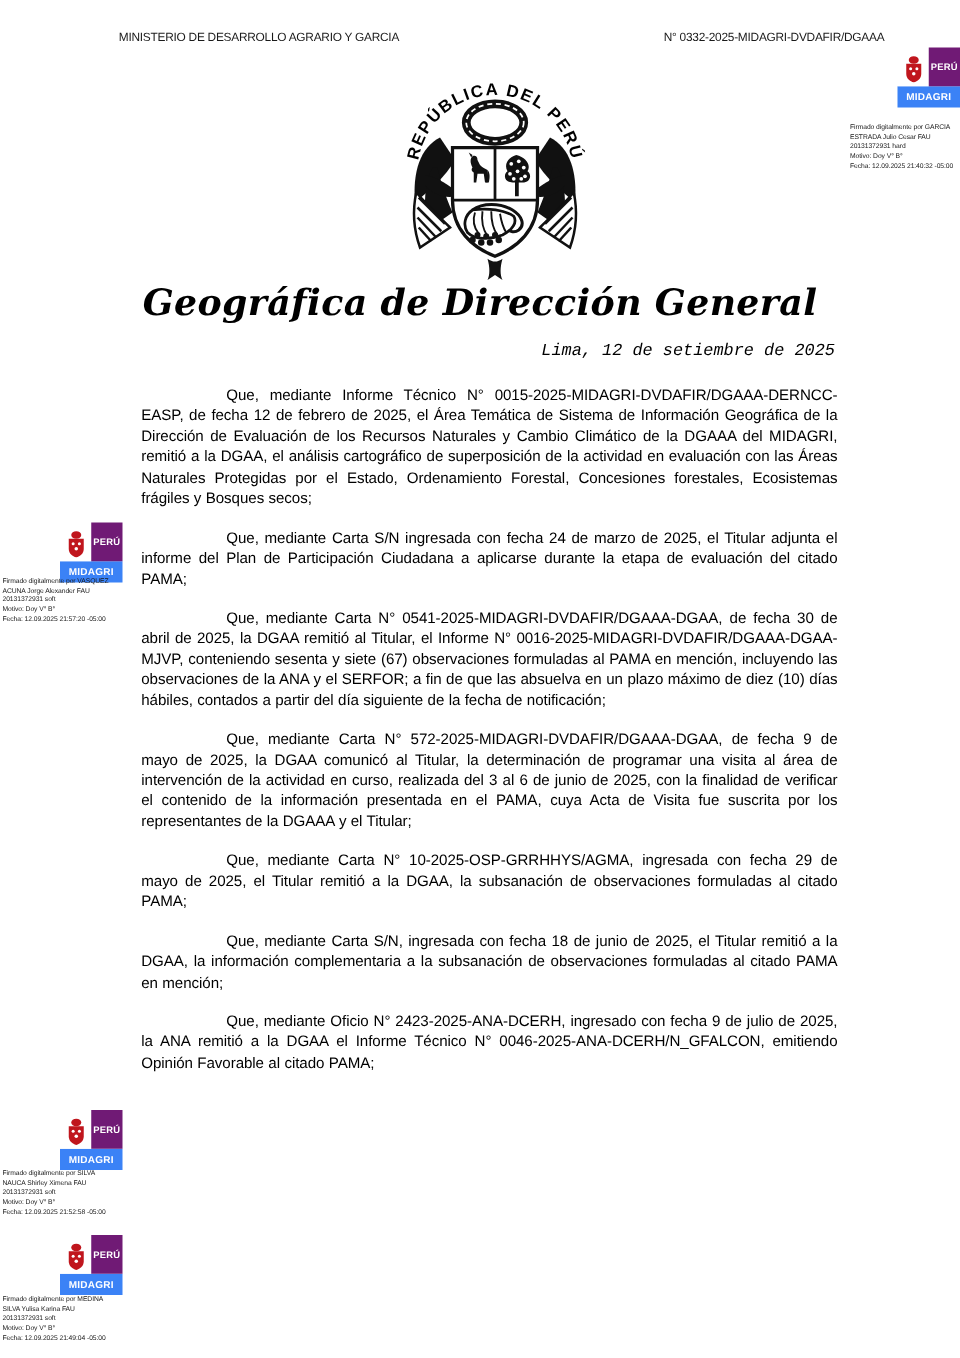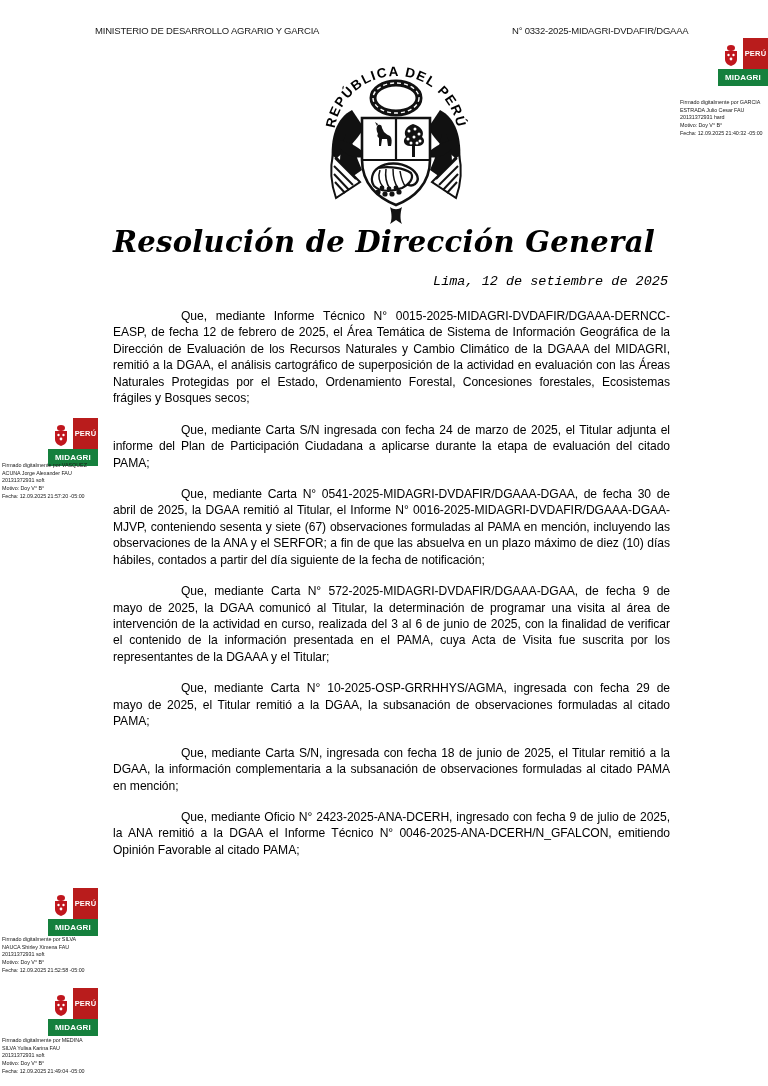--- a/index.html
+++ b/index.html
@@ -21,21 +21,21 @@
     position: absolute;
     left: 95px;
     top: 25px;
     font-size: 9.5px;
     letter-spacing: -0.2px;
     white-space: nowrap;
     color: #1a1a1a;
   }
   .hdr-number {
     position: absolute;
-    left: 512px;
+    left: 531px;
     top: 25px;
     font-size: 9.5px;
     letter-spacing: -0.2px;
     white-space: nowrap;
     color: #1a1a1a;
   }
 
   
   .coat {
     position: absolute;
@@ -61,33 +61,33 @@
     width: 25px;
     height: 31px;
     background: #ffffff;
     display: flex;
     align-items: center;
     justify-content: center;
   }
   .midagri .perubox {
     width: 25px;
     height: 31px;
-    background: #b91c1c;
+    background: #701a75;
     color: #ffffff;
     font-size: 7.5px;
     font-weight: bold;
     display: flex;
     align-items: center;
     justify-content: center;
     letter-spacing: 0.2px;
   }
   .midagri .row2 {
     width: 50px;
     height: 17px;
-    background: #15803d;
+    background: #3b82f6;
     color: #ffffff;
     font-size: 8px;
     font-weight: bold;
     display: flex;
     align-items: center;
     justify-content: center;
     letter-spacing: 0.2px;
   }
   .seal-mini { width: 20px; height: 24px; display:block; }
 
@@ -350,21 +350,21 @@
   <div class="row2" data-name="logo-midagri-label">MIDAGRI</div>
 </div>
 <div class="sigblock" style="left:2px; top:1037px;" data-name="signature-medina-silva">
   <div data-name="signature-line-signer">Firmado digitalmente por MEDINA</div>
   <div data-name="signature-line-name">SILVA Yulisa Karina FAU</div>
   <div data-name="signature-line-ruc">20131372931 soft</div>
   <div data-name="signature-line-motivo">Motivo: Doy V° B°</div>
   <div data-name="signature-line-fecha">Fecha: 12.09.2025 21:49:04 -05:00</div>
 </div>
 
-<div class="title" data-name="page-title">Resolución de Dirección General</div>
+<div class="title" data-name="page-title">Geográfica de Dirección General</div>
 <div class="dateline" data-name="dateline">Lima, 12 de setiembre de 2025</div>
 
 <div class="body" data-name="document-body">
   <p class="para" data-name="body-paragraph">Que, mediante Informe Técnico N° 0015-2025-MIDAGRI-DVDAFIR/DGAAA-DERNCC-EASP, de fecha 12 de febrero de 2025, el Área Temática de Sistema de Información Geográfica de la Dirección de Evaluación de los Recursos Naturales y Cambio Climático de la DGAAA del MIDAGRI, remitió a la DGAA, el análisis cartográfico de superposición de la actividad en evaluación con las Áreas Naturales Protegidas por el Estado, Ordenamiento Forestal, Concesiones forestales, Ecosistemas frágiles y Bosques secos;</p>
   <p class="para" data-name="body-paragraph">Que, mediante Carta S/N ingresada con fecha 24 de marzo de 2025, el Titular adjunta el informe del Plan de Participación Ciudadana a aplicarse durante la etapa de evaluación del citado PAMA;</p>
   <p class="para" data-name="body-paragraph">Que, mediante Carta N° 0541-2025-MIDAGRI-DVDAFIR/DGAAA-DGAA, de fecha 30 de abril de 2025, la DGAA remitió al Titular, el Informe N° 0016-2025-MIDAGRI-DVDAFIR/DGAAA-DGAA-MJVP, conteniendo sesenta y siete (67) observaciones formuladas al PAMA en mención, incluyendo las observaciones de la ANA y el SERFOR; a fin de que las absuelva en un plazo máximo de diez (10) días hábiles, contados a partir del día siguiente de la fecha de notificación;</p>
   <p class="para" data-name="body-paragraph">Que, mediante Carta N° 572-2025-MIDAGRI-DVDAFIR/DGAAA-DGAA, de fecha 9 de mayo de 2025, la DGAA comunicó al Titular, la determinación de programar una visita al área de intervención de la actividad en curso, realizada del 3 al 6 de junio de 2025, con la finalidad de verificar el contenido de la información presentada en el PAMA, cuya Acta de Visita fue suscrita por los representantes de la DGAAA y el Titular;</p>
   <p class="para" data-name="body-paragraph">Que, mediante Carta N° 10-2025-OSP-GRRHHYS/AGMA, ingresada con fecha 29 de mayo de 2025, el Titular remitió a la DGAA, la subsanación de observaciones formuladas al citado PAMA;</p>
   <p class="para" data-name="body-paragraph">Que, mediante Carta S/N, ingresada con fecha 18 de junio de 2025, el Titular remitió a la DGAA, la información complementaria a la subsanación de observaciones formuladas al citado PAMA en mención;</p>
   <p class="para" data-name="body-paragraph">Que, mediante Oficio N° 2423-2025-ANA-DCERH, ingresado con fecha 9 de julio de 2025, la ANA remitió a la DGAA el Informe Técnico N° 0046-2025-ANA-DCERH/N_GFALCON, emitiendo Opinión Favorable al citado PAMA;</p>

